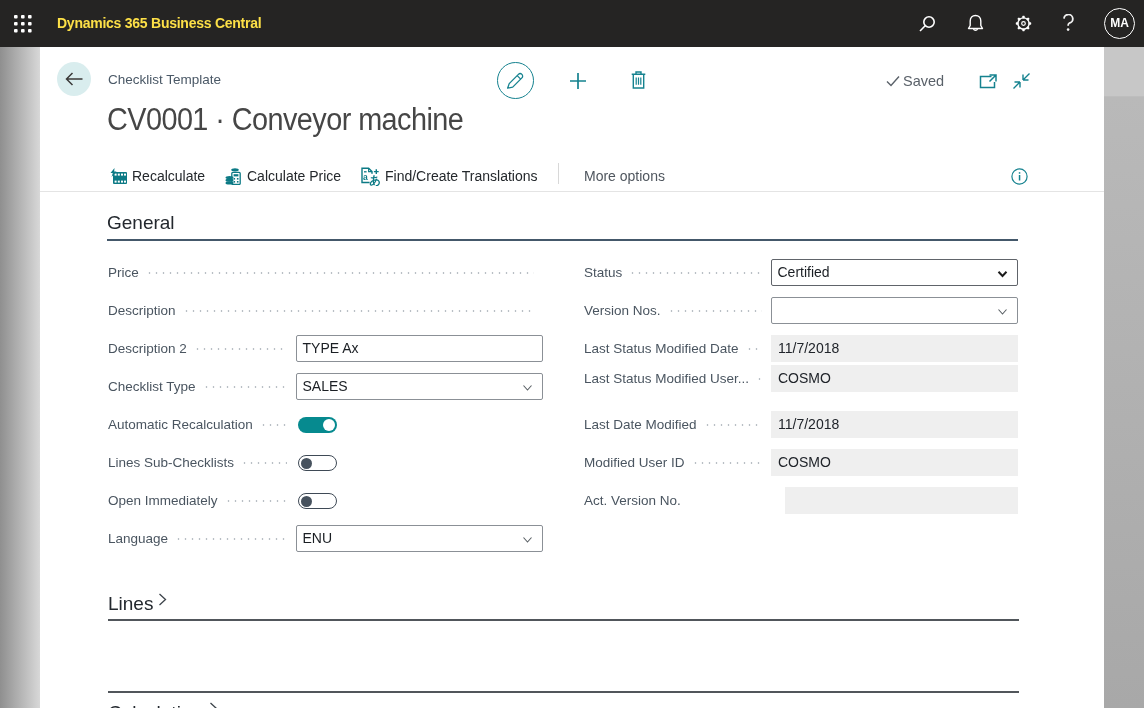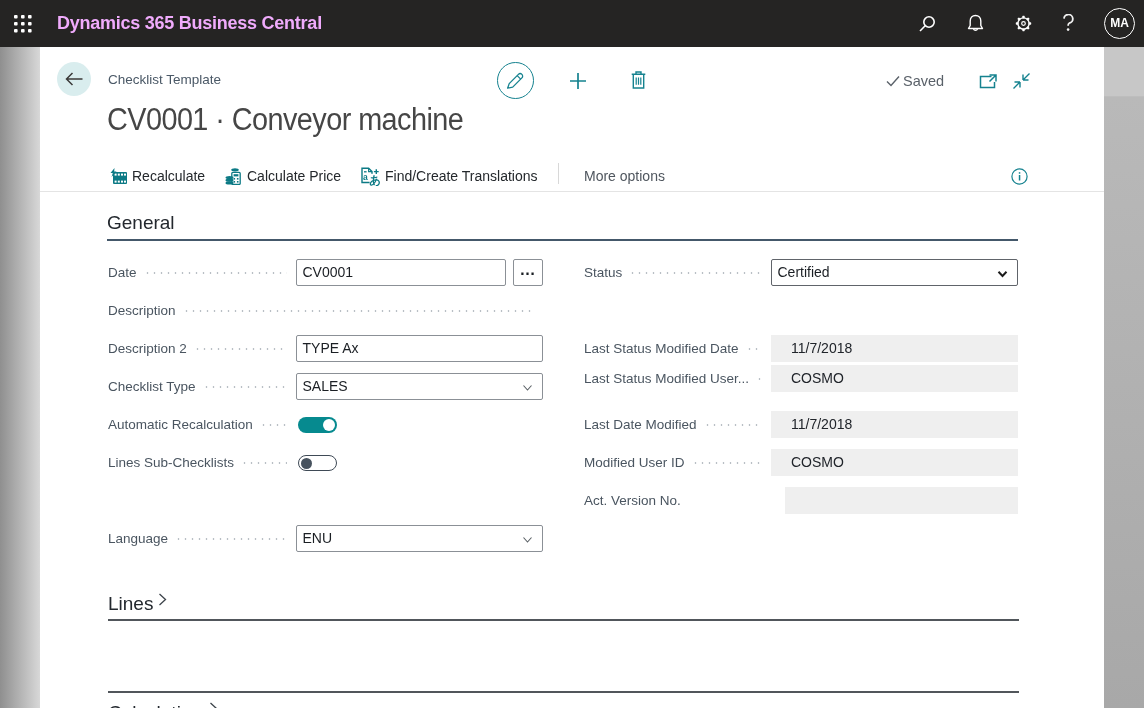--- a/index.html
+++ b/index.html
@@ -1,20 +1,20 @@
 <!DOCTYPE html>
 <html><head>
 <meta charset="utf-8">
 <style>
   * { margin:0; padding:0; box-sizing:border-box; }
   html,body { width:1144px; height:708px; overflow:hidden; font-family:"Liberation Sans", sans-serif; background:#fff; }
   .abs { position:absolute; }
   
   #topbar { position:absolute; left:0; top:0; width:1144px; height:47px; background:#252423; }
-  #topbar .title { position:absolute; left:57px; top:0; height:47px; line-height:47px; color:#f0abfc; font-size:18px; font-weight:bold; letter-spacing:-0.25px; }
+  #topbar .title { position:absolute; left:57px; top:0; height:47px; line-height:47px; color:#fde047; font-size:14px; font-weight:bold; letter-spacing:-0.25px; }
   
   #gutterL { position:absolute; left:0; top:47px; width:40px; height:661px; background:linear-gradient(90deg,#8f8f8f,#d8d8d8); }
   #gutterRtop { position:absolute; left:1104px; top:47px; width:40px; height:50px; background:#c7c7c7; border-bottom:1px solid #bdbdbd; }
   #gutterR { position:absolute; left:1104px; top:97px; width:40px; height:611px; background:linear-gradient(180deg,#b9b9b9,#a8a8a8); }
   
   #card { position:absolute; left:40px; top:47px; width:1064px; height:703px; background:#fff; }
   #backcircle { position:absolute; left:17px; top:15px; width:34px; height:34px; border-radius:50%; background:#d9edee; display:flex; align-items:center; justify-content:center; }
   #caption { position:absolute; left:68px; top:25px; font-size:13.5px; color:#4a5866; }
   #bigtitle { position:absolute; left:67px; top:55px; font-size:31px; color:#464646; letter-spacing:-0.6px; transform:scaleX(0.93); transform-origin:left; }
   #pencilcircle { position:absolute; left:457px; top:15px; width:37px; height:37px; border-radius:50%; border:1.5px solid #15828f; display:flex; align-items:center; justify-content:center; }
@@ -28,21 +28,21 @@
   
   #general { position:absolute; left:67px; top:165px; font-size:19px; color:#23282e; }
   #genline { position:absolute; left:67px; top:192px; width:911px; height:2px; background:#44586a; }
   
   .frow { position:absolute; height:27px; display:flex; align-items:center; }
   .frow .lbl { font-size:13.5px; color:#4a5560; white-space:nowrap; }
   .frow .dots { flex:1; height:2px; margin:0 9px 0 7px; background-image:radial-gradient(circle, #b9bfc5 0.9px, rgba(185,191,197,0) 1.15px); background-size:7px 2px; background-position:0 50%; background-repeat:repeat-x; }
   .inp { height:27px; border:1px solid #8b9096; border-radius:2px; font-size:14px; color:#1b1f24; line-height:25px; padding-left:5.5px; background:#fff; white-space:nowrap; }
   .sel { position:relative; }
   .chev { position:absolute; right:8px; top:9px; width:13px; height:10px; }
-  .dis { height:27px; background:#efefef; font-size:14px; color:#20242a; line-height:27px; padding-left:20px; }
+  .dis { height:27px; background:#efefef; font-size:14px; color:#20242a; line-height:27px; padding-left:7px; }
   .tog-on { display:inline-block; vertical-align:middle; margin-left:2px; width:39px; height:16px; border-radius:8px; background:#068a8f; position:relative; }
   .tog-on .knob { position:absolute; right:2px; top:2px; width:12px; height:12px; border-radius:50%; background:#fff; }
   .tog-off { display:inline-block; vertical-align:middle; margin-left:2px; width:39px; height:16px; border-radius:8px; background:#fff; border:1px solid #3f4a56; position:relative; }
   .tog-off .knob { position:absolute; left:2px; top:1.5px; width:11px; height:11px; border-radius:50%; background:#47525e; }
   
   .sechead { position:absolute; font-size:19px; color:#23282e; display:flex; align-items:flex-start; }
   .secline { position:absolute; width:911px; height:1.5px; background:#51565b; }
 </style>
 </head>
 <body>
@@ -189,26 +189,22 @@
       <circle cx="8.5" cy="8.5" r="7.6" fill="none" stroke="#15828f" stroke-width="1.2"></circle>
       <rect x="7.8" y="7" width="1.5" height="5.5" fill="#15828f"></rect>
       <rect x="7.8" y="4.2" width="1.5" height="1.5" fill="#15828f"></rect>
     </svg>
   </div>
 
   <div id="general">General</div>
   <div id="genline"></div>
 
   <div class="frow" style="left:68px; top:212px; width:435px;">
-    <span class="lbl">Date</span>
-      <span class="dots"></span>
-    <span style="display:flex;">
-      <span class="inp" style="width:210px;">CV0001</span>
-      <span class="inp" style="width:30px; margin-left:7px; text-align:center; padding-left:0; letter-spacing:1px; line-height:19px; font-weight:bold; font-size:16px;">…</span>
-    </span>
+    <span class="lbl">Price</span>
+      <span class="dots"></span>
   </div>
   <div class="frow" style="left:68px; top:250px; width:435px;">
     <span class="lbl">Description</span>
       <span class="dots"></span>
   </div>
   <div class="frow" style="left:68px; top:288px; width:435px;">
     <span class="lbl">Description 2</span>
       <span class="dots"></span>
     <span class="inp" style="width:247px;">TYPE Ax</span>
   </div>
@@ -224,39 +220,53 @@
       <svg class="chev" viewBox="0 0 10 10">
           <path d="M1 2.5 L5 7 L9 2.5" fill="none" stroke="#5a6065" stroke-width="1.1"></path>
         </svg>
     </span>
   </div>
   <div class="frow" style="left:68px; top:402px; width:435px;">
     <span class="lbl">Lines Sub-Checklists</span>
       <span class="dots"></span>
     <span style="width:247px;"><span class="tog-off"><span class="knob"></span></span></span>
   </div>
+  <div class="frow" style="left:68px; top:440px; width:435px;">
+    <span class="lbl">Open Immediately</span>
+      <span class="dots"></span>
+    <span style="width:247px;"><span class="tog-off"><span class="knob"></span></span></span>
+  </div>
   <div class="frow" style="left:68px; top:478px; width:435px;">
     <span class="lbl">Language</span>
       <span class="dots"></span>
     <span class="inp sel" style="width:247px;">ENU
       <svg class="chev" viewBox="0 0 10 10">
           <path d="M1 2.5 L5 7 L9 2.5" fill="none" stroke="#5a6065" stroke-width="1.1"></path>
         </svg>
     </span>
   </div>
 
   <div class="frow" style="left:544px; top:212px; width:434px;">
     <span class="lbl">Status</span>
       <span class="dots"></span>
     <span class="inp sel" style="width:247px; border-color:#60646a;">Certified
       <svg class="chev" style="top:9px;" viewBox="0 0 10 10">
           <path d="M1 2.8 L5 7 L9 2.8" fill="none" stroke="#1b1b1b" stroke-width="2"></path>
         </svg>
     </span>
   </div>
+  <div class="frow" style="left:544px; top:250px; width:434px;">
+    <span class="lbl">Version Nos.</span>
+      <span class="dots"></span>
+    <span class="inp sel" style="width:247px;">&nbsp;
+      <svg class="chev" viewBox="0 0 10 10">
+          <path d="M1 2.5 L5 7 L9 2.5" fill="none" stroke="#5a6065" stroke-width="1.1"></path>
+        </svg>
+    </span>
+  </div>
   <div class="frow" style="left:544px; top:288px; width:434px;">
     <span class="lbl">Last Status Modified Date</span>
       <span class="dots"></span>
     <span class="dis" style="width:247px;">11/7/2018</span>
   </div>
   <div class="frow" style="left:544px; top:318px; width:434px;">
     <span class="lbl">Last Status Modified User...</span>
       <span class="dots"></span>
     <span class="dis" style="width:247px;">COSMO</span>
   </div>

